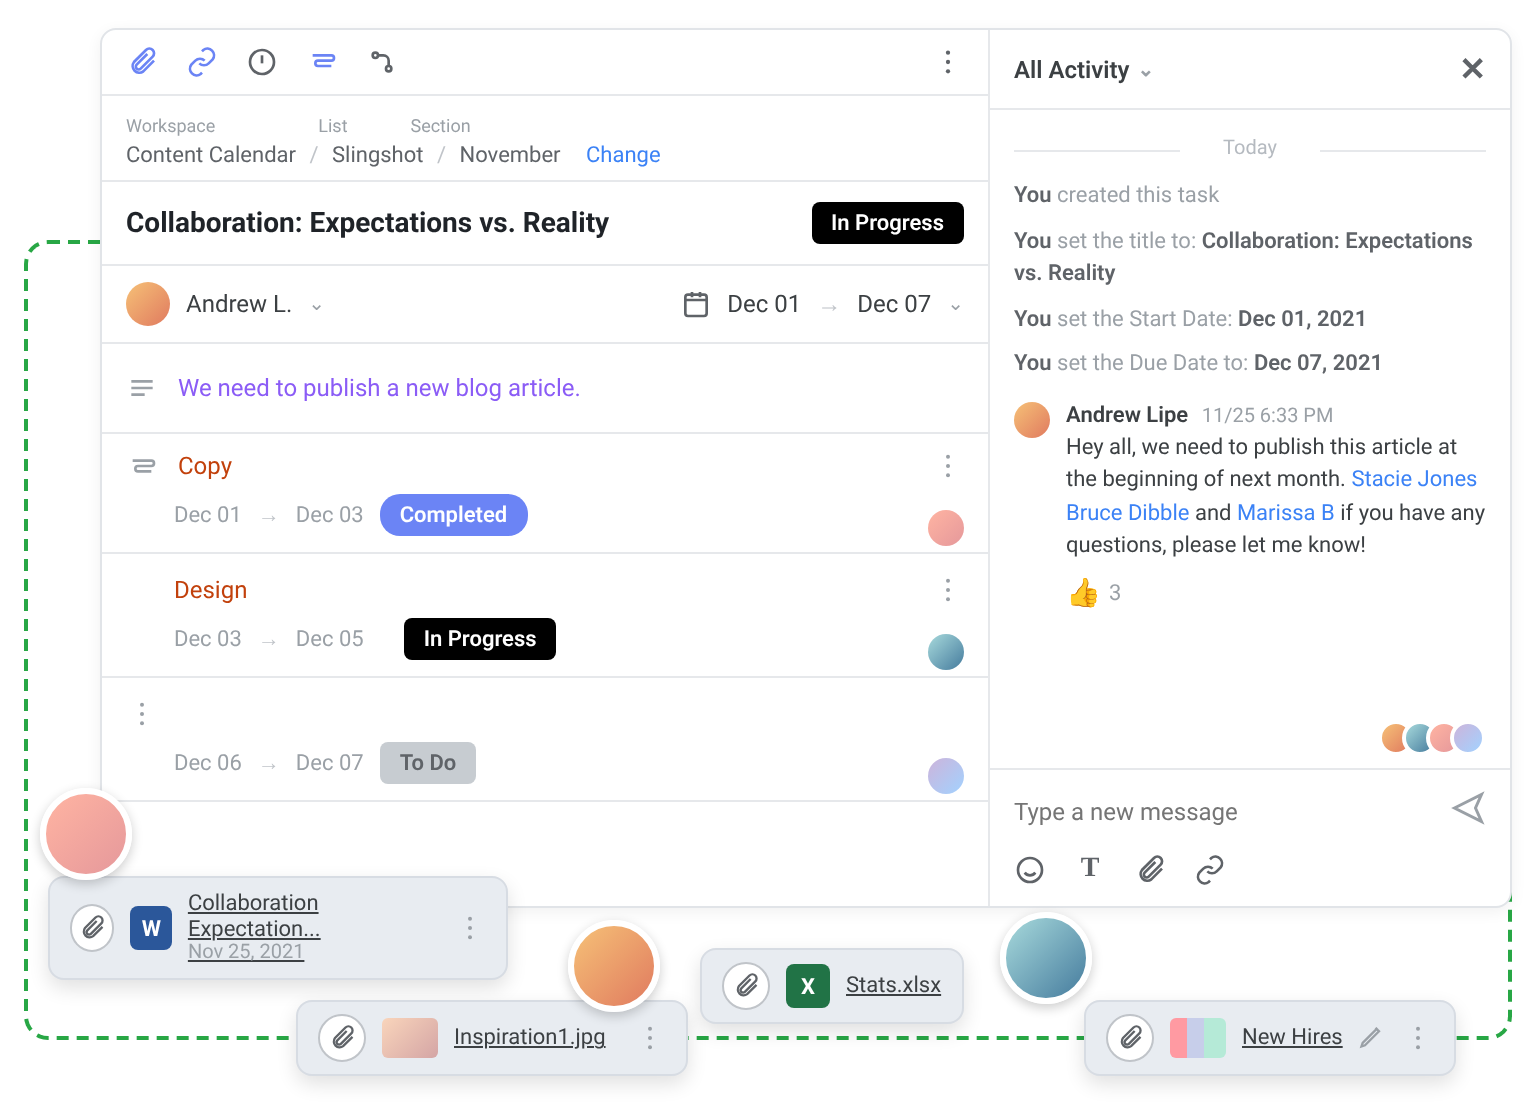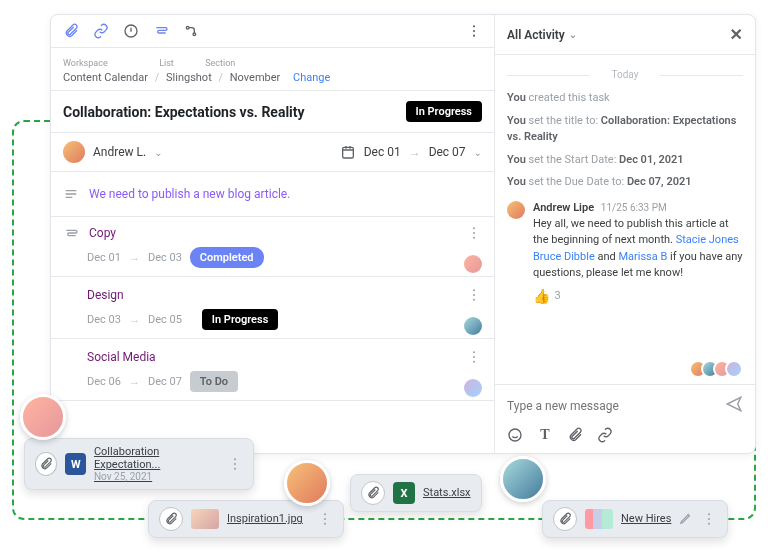--- a/index.html
+++ b/index.html
@@ -30,21 +30,21 @@
   .avatar.xl { width: 46px; height: 46px; border: 3px solid #fff; box-shadow: 0 2px 6px rgba(0,0,0,0.2); }
   .avatar.c1{background:linear-gradient(135deg,#f6c177,#e07a5f)}
   .avatar.c2{background:linear-gradient(135deg,#a8dadc,#457b9d)}
   .avatar.c3{background:linear-gradient(135deg,#ffb4a2,#e5989b)}
   .avatar.c4{background:linear-gradient(135deg,#cdb4db,#a2d2ff)}
   .chev { font-size: 10px; color: #9aa0a6; }
   .desc { padding: 14px 12px; font-size: 12px; color: #8b5cf6; display: flex; align-items: center; gap: 10px; border-bottom: 1px solid #e6e8eb; }
   .subtasks { flex: 1; overflow: hidden; }
   .subtask { border-bottom: 1px solid #e6e8eb; padding: 8px 12px 8px 12px; }
   .subtask .top { display: flex; align-items: center; gap: 10px; }
-  .subtask .name { font-size: 12px; color: #701a75; flex: 1; }
+  .subtask .name { font-size: 12px; color: #c2410c; flex: 1; }
   .subtask .meta { display: flex; align-items: center; gap: 8px; margin-top: 6px; padding-left: 24px; font-size: 11px; color: #9aa0a6; }
   .subtask .meta .arrow { color: #c0c4c9; }
   .subtask-foot { display: flex; justify-content: flex-end; padding-right: 12px; margin-top: -22px; margin-bottom: 6px; }
   .activity { width: 260px; display: flex; flex-direction: column; }
   .act-head { display: flex; align-items: center; padding: 10px 12px; border-bottom: 1px solid #e6e8eb; font-size: 12px; font-weight: 600; color: #3c4043; }
   .act-head .close { margin-left: auto; cursor: pointer; color: #5f6368; font-size: 16px; }
   .act-body { flex: 1; overflow: auto; padding: 10px 12px; font-size: 11px; color: #9aa0a6; }
   .act-body .divider { text-align: center; font-size: 10px; color: #b5bac0; margin: 4px 0 10px; position: relative; }
   .act-body .divider::before, .act-body .divider::after { content:''; position:absolute; top:50%; width:35%; height:1px; background:#e6e8eb; }
   .act-body .divider::before { left: 0; } .act-body .divider::after { right: 0; }
@@ -219,21 +219,20 @@
           <span>Dec 05</span>
           <span class="badge bg-green">In Progress</span>
         </div>
       </div>
       <div class="subtask-foot">
           <span class="avatar sm c2"></span>
         </div>
 
       <div class="subtask">
         <div class="top">
-          <span class="name" style="padding-left:24px">Social Media</span>
           <span class="icon dots">
               <svg viewBox="0 0 24 24" fill="#9aa0a6">
                 <circle cx="12" cy="5" r="1.5"></circle>
                 <circle cx="12" cy="12" r="1.5"></circle>
                 <circle cx="12" cy="19" r="1.5"></circle>
               </svg>
             </span>
         </div>
         <div class="meta">
           <span>Dec 06</span>

